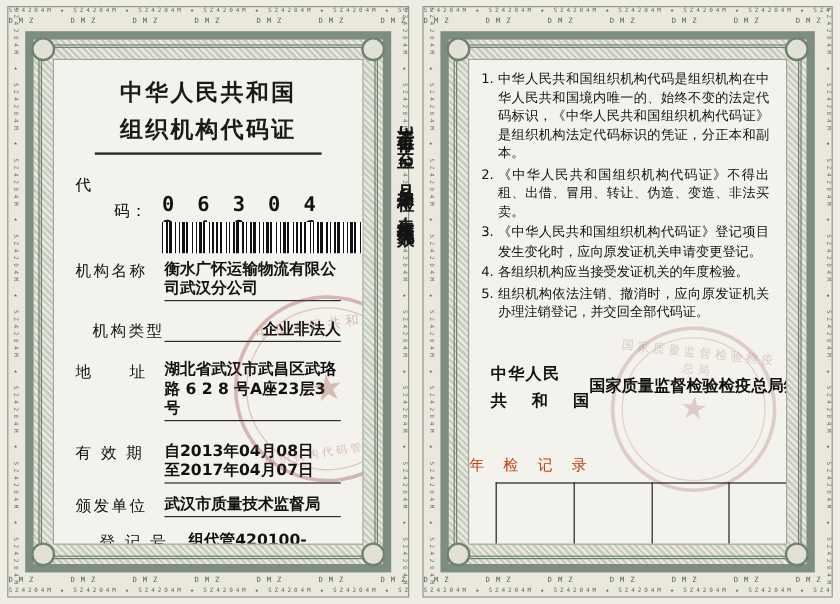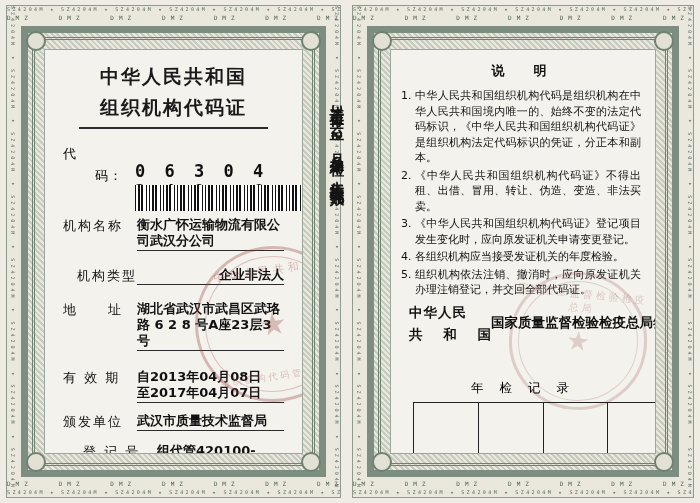--- a/index.html
+++ b/index.html
@@ -144,22 +144,22 @@
   }
   ol.notes li{margin-bottom:2px;}
   .issuer{
     position:absolute;left:14px;top:252px;width:300px;
     font-size:13.5px;font-weight:bold;color:#111;line-height:20px;
   }
   .issuer .cn1{position:absolute;left:4px;top:0;letter-spacing:1px;}
   .issuer .cn2{position:absolute;left:4px;top:22px;letter-spacing:8px;}
   .issuer .org{position:absolute;left:86px;top:10px;font-size:13.5px;letter-spacing:0px;}
   .record-title{
-    position:absolute;left:0;right:0;top:330px;text-align:center;
-    font-size:12.5px;letter-spacing:6px;color:#000000;
+    position:absolute;left:0;right:0;top:330px;text-align:left;
+    font-size:12.5px;letter-spacing:6px;color:#c2410c;
   }
   table.record{
     position:absolute;left:22px;top:352px;width:260px;height:78px;
     border-collapse:collapse;
   }
   table.record td{
     border:1px solid #222;width:25%;height:38px;
     vertical-align:bottom;text-align:center;
     font-size:9px;color:#111;padding-bottom:2px;letter-spacing:2px;
   }
@@ -264,21 +264,20 @@
 
     <div class="frame-outer">
       <div class="frame-mid">
         <div class="rosette r-tl"></div>
         <div class="rosette r-tr"></div>
         <div class="rosette r-bl"></div>
         <div class="rosette r-br"></div>
 
         <div class="frame-inner">
 
-          <div class="sec-title">说　明</div>
 
           <ol class="notes">
             <li>中华人民共和国组织机构代码是组织机构在中华人民共和国境内唯一的、始终不变的法定代码标识，《中华人民共和国组织机构代码证》是组织机构法定代码标识的凭证，分正本和副本。</li>
             <li>《中华人民共和国组织机构代码证》不得出租、出借、冒用、转让、伪造、变造、非法买卖。</li>
             <li>《中华人民共和国组织机构代码证》登记项目发生变化时，应向原发证机关申请变更登记。</li>
             <li>各组织机构应当接受发证机关的年度检验。</li>
             <li>组织机构依法注销、撤消时，应向原发证机关办理注销登记，并交回全部代码证。</li>
           </ol>
 
           <div class="stamp2">

